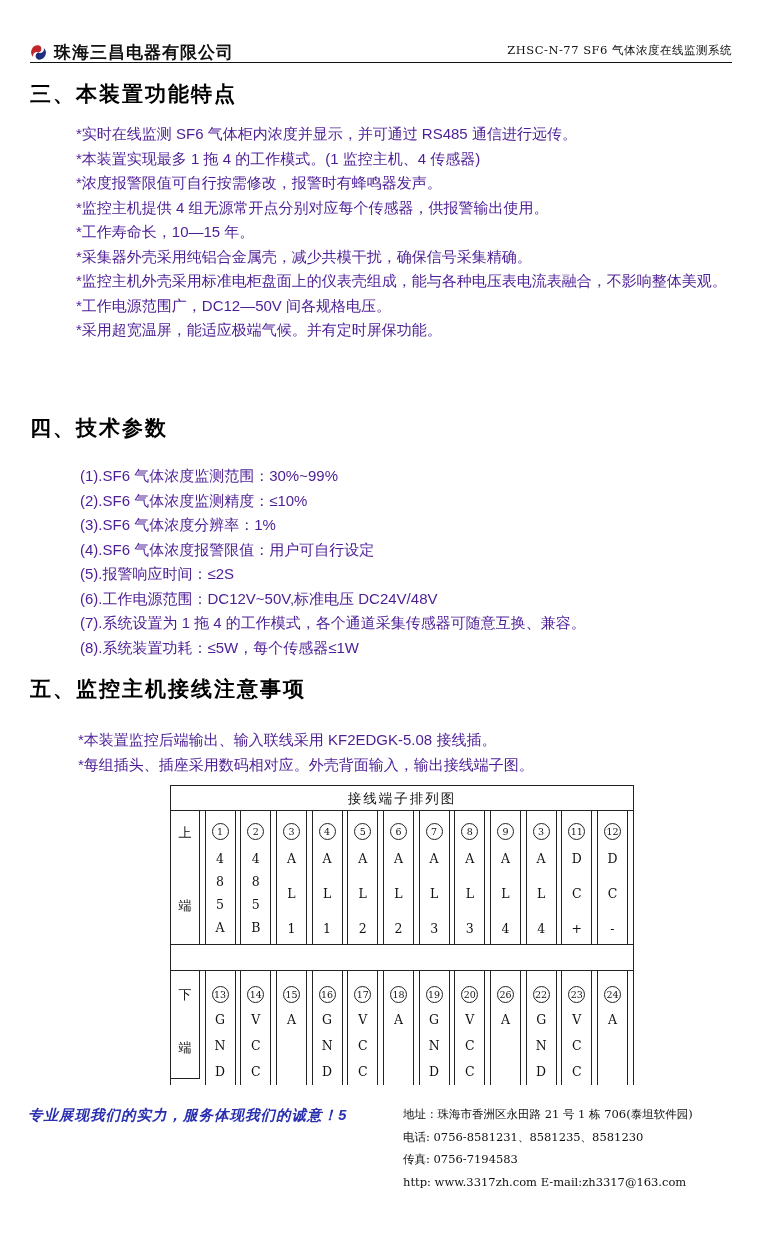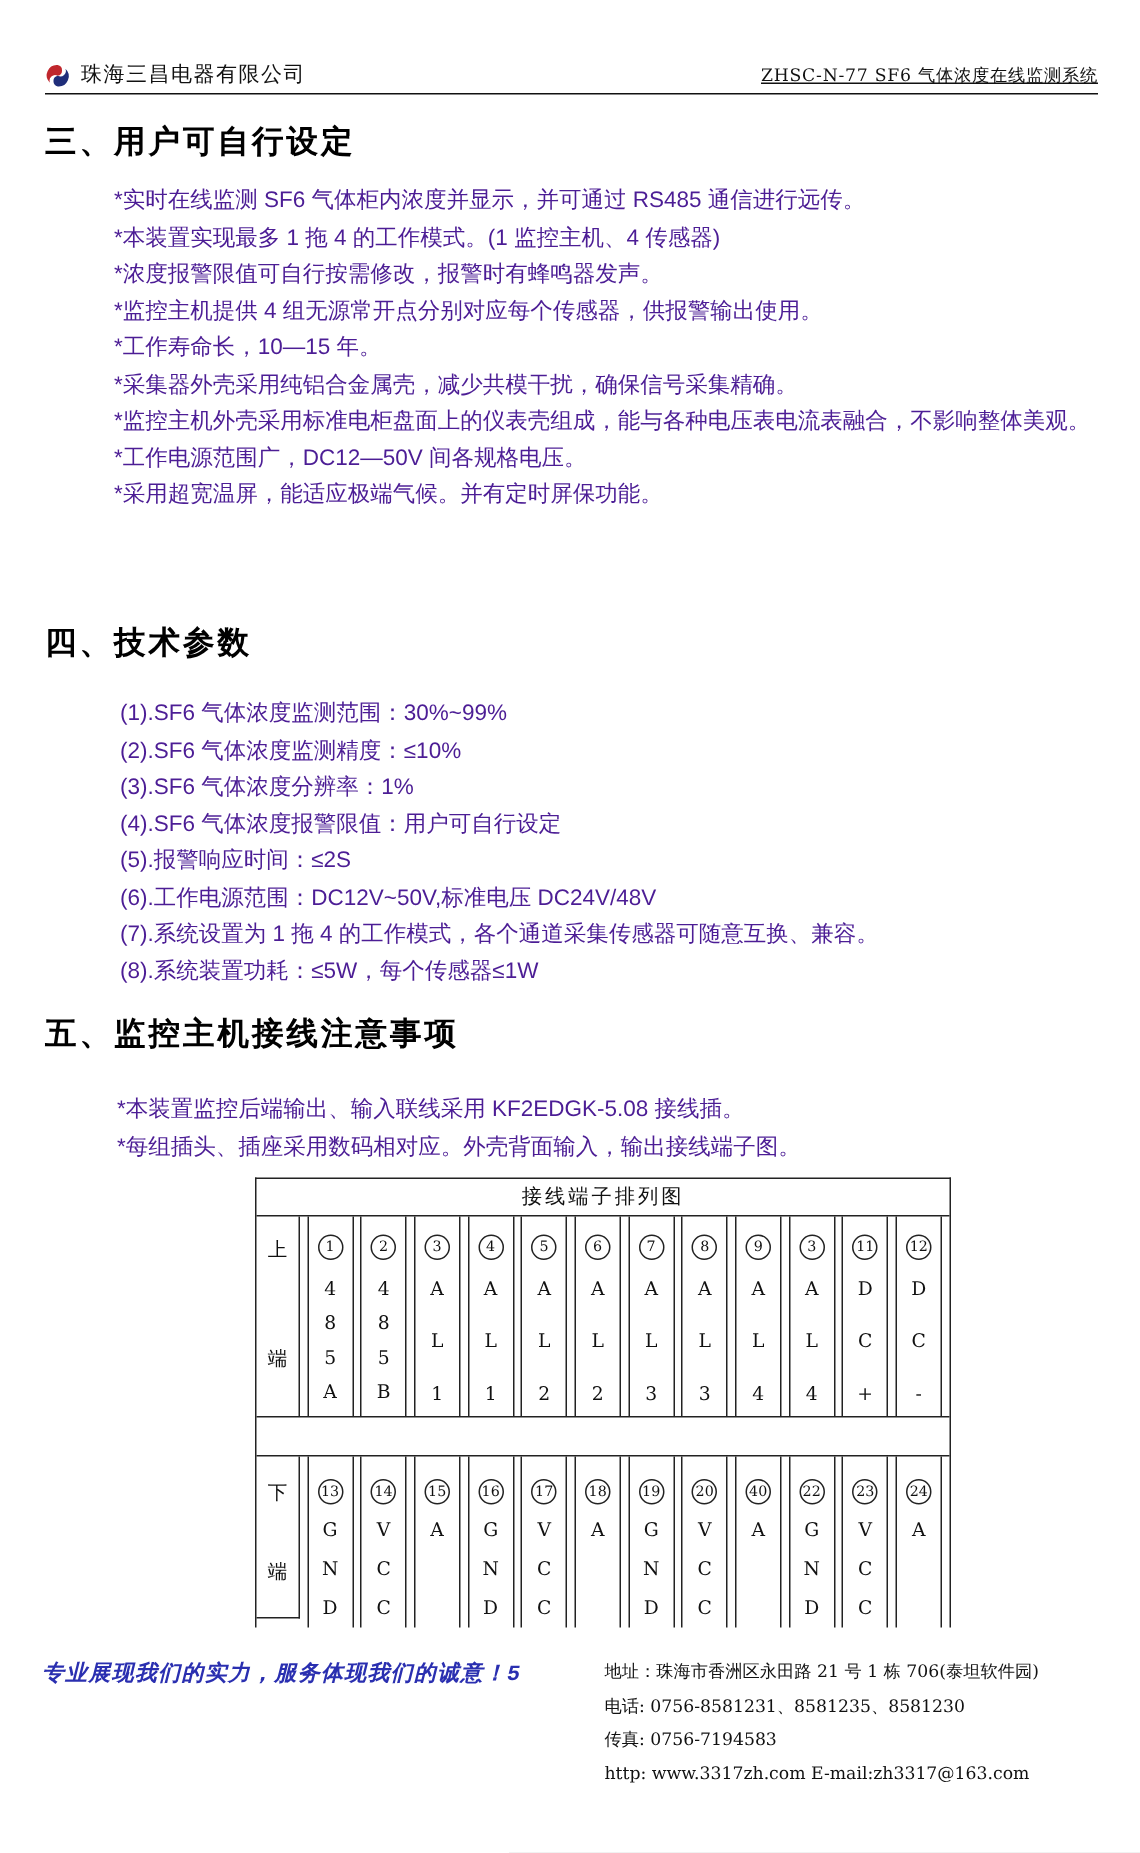--- a/index.html
+++ b/index.html
@@ -5,22 +5,22 @@
   html,body{margin:0;padding:0;background:#e8e8e8;}
   .page{
     position:relative;width:760px;height:1235px;background:#ffffff;
     font-family:"Liberation Sans",sans-serif;color:#161616;overflow:hidden;
     margin:0 auto;
   }
   
   .hdr{position:absolute;top:41px;left:30px;width:702px;height:20px;}
   .hdr-left{position:absolute;left:0;top:0;display:flex;align-items:center;gap:7px;}
   .hdr-left .logo{width:17px;height:17px;display:block;}
-  .hdr-company{font-family:"DejaVu Serif",serif;font-size:14px;color:#111;letter-spacing:1px;}
-  .hdr-right{position:absolute;right:0;top:2px;font-family:"DejaVu Serif",serif;font-size:11.5px;color:#111;letter-spacing:0.5px;text-decoration:underline;}
+  .hdr-company{font-family:"DejaVu Serif",serif;font-size:17px;color:#111;letter-spacing:1px;font-weight:bold;}
+  .hdr-right{position:absolute;right:0;top:2px;font-family:"DejaVu Serif",serif;font-size:11.5px;color:#111;letter-spacing:0.5px;}
   .hdr-rule{position:absolute;top:62px;left:30px;width:702px;border-top:1.6px solid #111;}
   
   .sec-title{position:absolute;left:30px;font-size:21px;font-weight:bold;color:#000;letter-spacing:2px;}
   #sec1-title{top:80px;}
   #sec2-title{top:414px;}
   #sec3-title{top:675px;}
   
   .body-list{position:absolute;font-size:15px;line-height:24.5px;color:#4c1d95;}
   #features{top:122px;left:76px;width:662px;}
   #specs{top:464px;left:80px;width:650px;}
@@ -66,21 +66,21 @@
       <svg class="logo" viewBox="0 0 20 20" aria-hidden="true">
         <path d="M4,15.5 A8,8 0 0 1 10,1.6 A4.3,4.3 0 0 1 10,10 A4.3,4.3 0 0 0 4,15.5 Z" fill="var(--logo_red,#c0272d)"></path>
         <path d="M16,4.5 A8,8 0 0 1 10,18.4 A4.3,4.3 0 0 1 10,10 A4.3,4.3 0 0 0 16,4.5 Z" fill="var(--logo_blue,#1f2e7a)"></path>
       </svg>
       <span class="hdr-company">珠海三昌电器有限公司</span>
     </div>
     <div class="hdr-right">ZHSC-N-77 SF6 气体浓度在线监测系统</div>
   </div>
   <div class="hdr-rule"></div>
 
-  <div class="sec-title" id="sec1-title">三、用户可自行设定</div>
+  <div class="sec-title" id="sec1-title">三、本装置功能特点</div>
   <div class="body-list" id="features">
       <div class="body-item">*实时在线监测 SF6 气体柜内浓度并显示，并可通过 RS485 通信进行远传。</div>
       <div class="body-item">*本装置实现最多 1 拖 4 的工作模式。(1 监控主机、4 传感器)</div>
       <div class="body-item">*浓度报警限值可自行按需修改，报警时有蜂鸣器发声。</div>
       <div class="body-item">*监控主机提供 4 组无源常开点分别对应每个传感器，供报警输出使用。</div>
       <div class="body-item">*工作寿命长，10—15 年。</div>
       <div class="body-item">*采集器外壳采用纯铝合金属壳，减少共模干扰，确保信号采集精确。</div>
       <div class="body-item">*监控主机外壳采用标准电柜盘面上的仪表壳组成，能与各种电压表电流表融合，不影响整体美观。</div>
       <div class="body-item">*工作电源范围广，DC12—50V 间各规格电压。</div>
       <div class="body-item">*采用超宽温屏，能适应极端气候。并有定时屏保功能。</div>
@@ -270,21 +270,21 @@
         </div>
         <div class="t-cell">
           <span class="circ">20</span>
           <div class="t-label">
             <span>V</span>
             <span>C</span>
             <span>C</span>
           </div>
         </div>
         <div class="t-cell">
-          <span class="circ">40</span>
+          <span class="circ">26</span>
           <div class="t-label">
             <span>A</span>
           </div>
         </div>
         <div class="t-cell">
           <span class="circ">22</span>
           <div class="t-label">
             <span>G</span>
             <span>N</span>
             <span>D</span>

